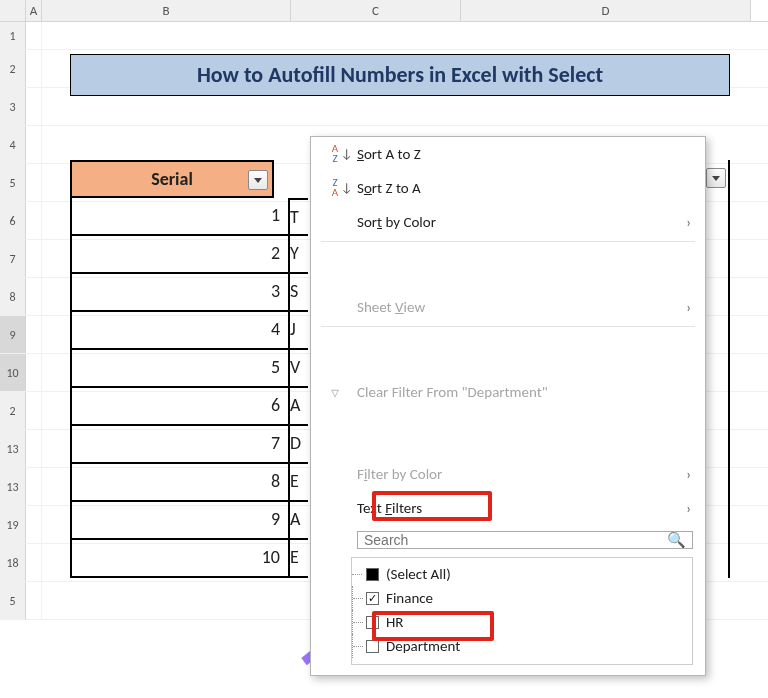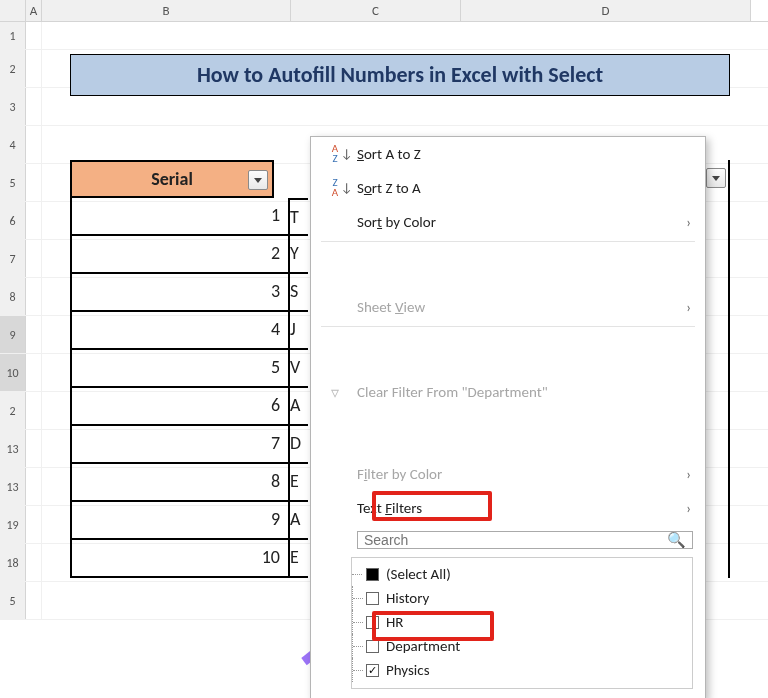--- a/index.html
+++ b/index.html
@@ -218,37 +218,32 @@
     <span style="color:#555;font-size:15px">🔍</span>
   </div>
   <div class="mlist">
     <div class="chk">
         <div class="tree" style="border:none"></div>
         <div class="box sel-all"></div>
         <span>(Select All)</span>
       </div>
     <div class="chk">
         <div class="tree"></div>
-        <div class="box"></div>
-        <span>History</span>
+        <div class="box checked"></div>
+        <span>Finance</span>
       </div>
     <div class="chk">
         <div class="tree"></div>
         <div class="box"></div>
         <span>HR</span>
       </div>
     <div class="chk">
         <div class="tree"></div>
         <div class="box"></div>
         <span>Department</span>
       </div>
-    <div class="chk">
-        <div class="tree"></div>
-        <div class="box checked"></div>
-        <span>Physics</span>
-      </div>
   </div>
 </div>
 
 <div class="hl" style="left:372px;top:491px;width:120px;height:30px"></div>
 <div class="hl" style="left:372px;top:611px;width:122px;height:30px"></div>
 
 <div class="wm">◆ <span>exceldemy</span></div>
 
 </body></html>

